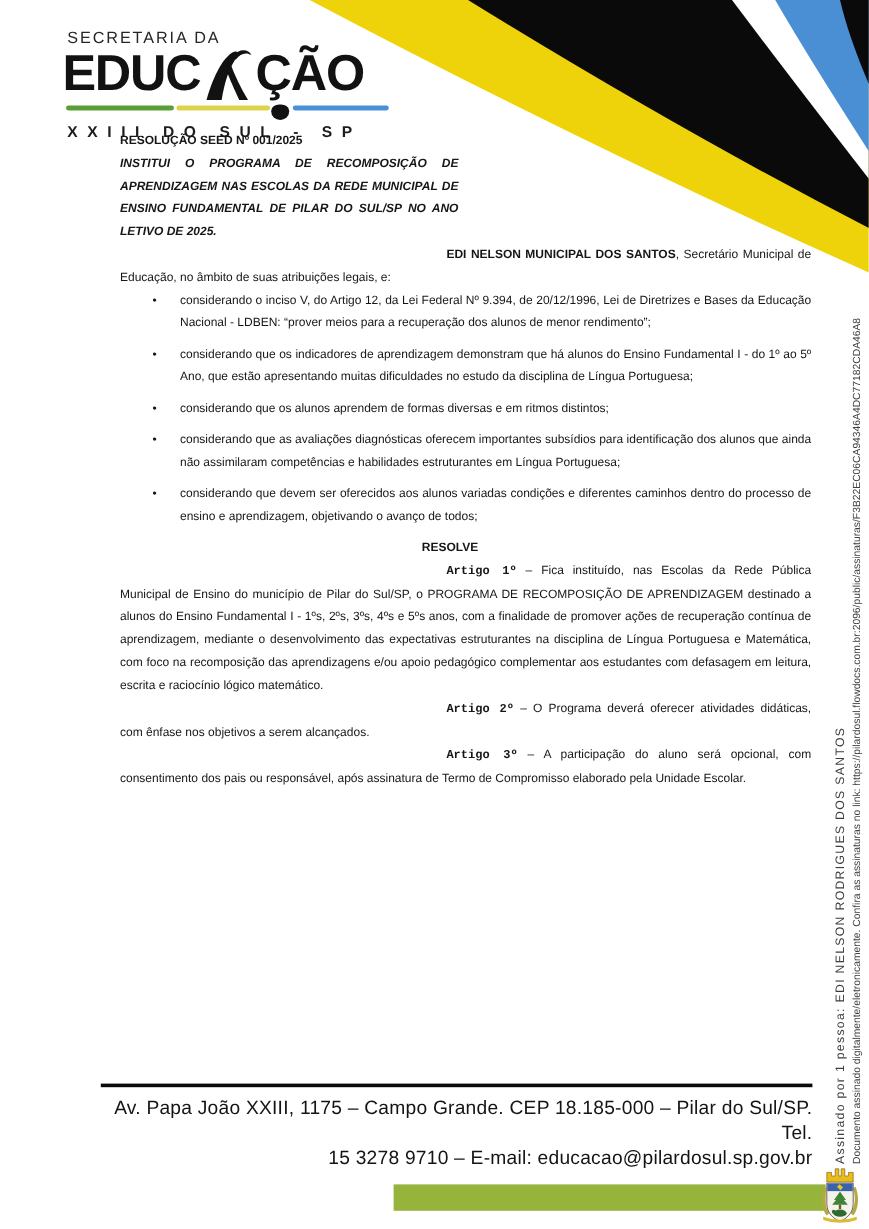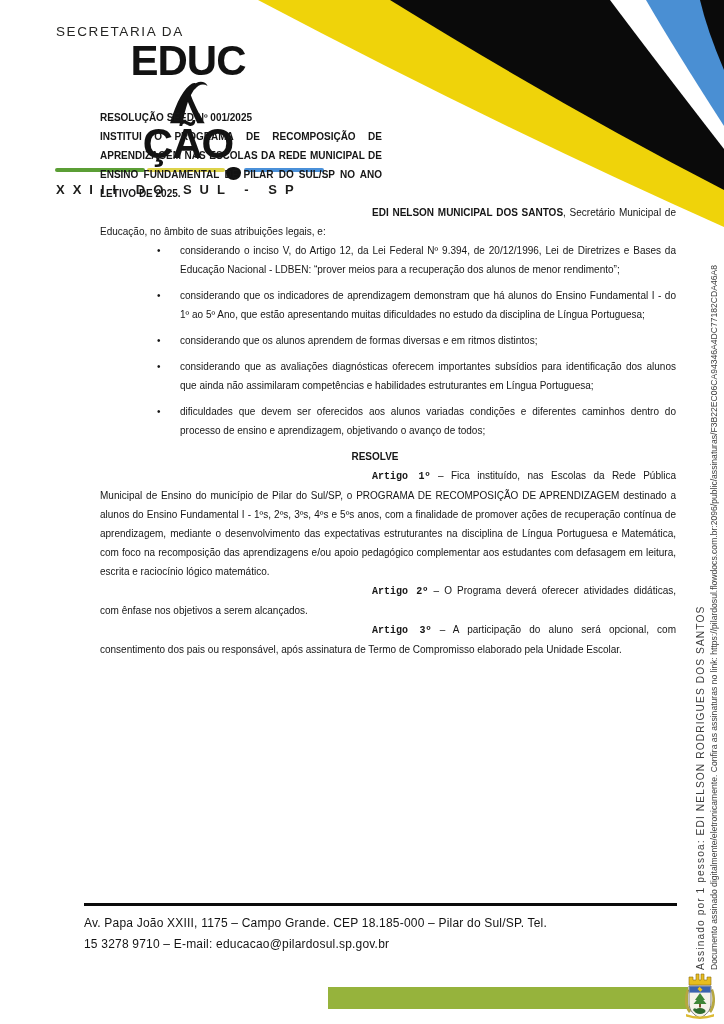--- a/index.html
+++ b/index.html
@@ -10,46 +10,46 @@
     -webkit-font-smoothing:antialiased;
   }
   .page{position:absolute;inset:0;width:724px;height:1024px;background:#fff;overflow:hidden;}
 
   
   .ribbon{position:absolute;top:0;left:0;width:724px;height:240px;pointer-events:none;}
 
   
   .logo{position:absolute;left:52px;top:24px;color:#1d1d1b;}
   .logo-line1{font-size:13.5px;letter-spacing:1.6px;margin-left:4px;color:#262624;}
-  .logo-word{display:flex;align-items:center;font-weight:bold;font-size:42px;line-height:40px;letter-spacing:-1px;color:#121212;margin-top:2px;flex-direction:column;}
+  .logo-word{display:flex;align-items:flex-start;font-weight:bold;font-size:42px;line-height:40px;letter-spacing:-1px;color:#121212;margin-top:2px;}
   .logo-word .swoosh{margin:0 -3px -1px -3px;}
   .tricolor{display:flex;align-items:center;height:6px;margin-top:3px;margin-left:3px;}
   .tricolor .seg{height:4px;border-radius:2px;}
   .seg-green{width:90px;background:#5b9e35;}
   .seg-yellow{width:78px;background:#ddd34a;margin-left:2px;}
   .seg-blue{width:80px;background:#4a90d9;margin-left:2px;}
   .drop{width:15px;height:13px;background:#121212;border-radius:50% 50% 55% 55%/45% 45% 60% 60%;margin:0 1px;position:relative;top:3px;}
   .logo-city{font-weight:bold;font-size:13px;letter-spacing:8px;margin-top:9px;margin-left:4px;color:#1d1d1b;white-space:nowrap;}
 
   
   .doc{position:absolute;left:100px;top:108px;width:576px;font-size:10px;line-height:19px;color:#161616;text-align:justify;}
   .doc p{margin:0;}
   .res-title{font-weight:bold;margin-left:272px;margin-bottom:9px;text-align:left;white-space:nowrap;}
-  .summary{font-weight:bold;margin-left:272px;width:282px;margin-bottom:8px;}
+  .summary{font-weight:bold;margin-left:272px;width:282px;margin-bottom:8px;font-style:italic;}
   .preamble{text-indent:272px;margin-bottom:7px;}
   ul.considerations{margin:0 0 0 50px;padding:0;list-style:none;}
-  ul.considerations li{position:relative;margin-bottom:7px;text-align:justify;margin-left:30px;}
+  ul.considerations li{position:relative;margin-bottom:7px;text-align:justify;}
   ul.considerations li::before{content:"•";position:absolute;left:-23px;top:0;}
   .resolve{font-weight:bold;text-align:center;padding-right:26px;margin:8px 0 8px 0;}
   .article{text-indent:272px;margin-bottom:7px;}
   .article b{font-weight:bold;font-family:Liberation Mono, monospace;}
 
   
   .footer-rule{position:absolute;left:84px;top:903px;width:593px;height:3px;background:#0a0a0a;}
-  .footer-address{position:absolute;left:84px;top:913px;width:593px;text-align:left;font-size:12px;line-height:21px;color:#141414;letter-spacing:0.2px;}
+  .footer-address{position:absolute;left:84px;top:913px;width:593px;text-align:right;font-size:16px;line-height:21px;color:#141414;letter-spacing:0.2px;}
 
   
   .green-bar{position:absolute;left:328px;top:987px;width:360px;height:22px;background:#96b33c;}
   .crest{position:absolute;left:683px;top:971px;}
 
   
   .sig{
     position:absolute;left:695px;top:970px;width:770px;
     transform:rotate(-90deg);transform-origin:0 0;
     color:#3d3d3d;
@@ -95,21 +95,21 @@
 
     <p class="summary">INSTITUI O PROGRAMA DE RECOMPOSIÇÃO DE APRENDIZAGEM NAS ESCOLAS DA REDE MUNICIPAL DE ENSINO FUNDAMENTAL DE PILAR DO SUL/SP NO ANO LETIVO DE 2025.</p>
 
     <p class="preamble"><b>EDI NELSON MUNICIPAL DOS SANTOS</b><span>, Secretário Municipal de Educação, no âmbito de suas atribuições legais, e:</span></p>
 
     <ul class="considerations">
       <li>considerando o inciso V, do Artigo 12, da Lei Federal Nº 9.394, de 20/12/1996, Lei de Diretrizes e Bases da Educação Nacional - LDBEN: “prover meios para a recuperação dos alunos de menor rendimento”;</li>
       <li>considerando que os indicadores de aprendizagem demonstram que há alunos do Ensino Fundamental I - do 1º ao 5º Ano, que estão apresentando muitas dificuldades no estudo da disciplina de Língua Portuguesa;</li>
       <li>considerando que os alunos aprendem de formas diversas e em ritmos distintos;</li>
       <li>considerando que as avaliações diagnósticas oferecem importantes subsídios para identificação dos alunos que ainda não assimilaram competências e habilidades estruturantes em Língua Portuguesa;</li>
-      <li>dificuldades que devem ser oferecidos aos alunos variadas condições e diferentes caminhos dentro do processo de ensino e aprendizagem, objetivando o avanço de todos;</li>
+      <li>considerando que devem ser oferecidos aos alunos variadas condições e diferentes caminhos dentro do processo de ensino e aprendizagem, objetivando o avanço de todos;</li>
     </ul>
 
     <p class="resolve">RESOLVE</p>
 
     <p class="article"><b>Artigo 1º</b><span> – Fica instituído, nas Escolas da Rede Pública Municipal de Ensino do município de Pilar do Sul/SP, o PROGRAMA DE RECOMPOSIÇÃO DE APRENDIZAGEM destinado a alunos do Ensino Fundamental I - 1ºs, 2ºs, 3ºs, 4ºs e 5ºs anos, com a finalidade de promover ações de recuperação contínua de aprendizagem, mediante o desenvolvimento das expectativas estruturantes na disciplina de Língua Portuguesa e Matemática, com foco na recomposição das aprendizagens e/ou apoio pedagógico complementar aos estudantes com defasagem em leitura, escrita e raciocínio lógico matemático.</span></p>
 
     <p class="article"><b>Artigo 2º</b><span> – O Programa deverá oferecer atividades didáticas, com ênfase nos objetivos a serem alcançados.</span></p>
 
     <p class="article"><b>Artigo 3º</b><span> – A participação do aluno será opcional, com consentimento dos pais ou responsável, após assinatura de Termo de Compromisso elaborado pela Unidade Escolar.</span></p>
   </div>

